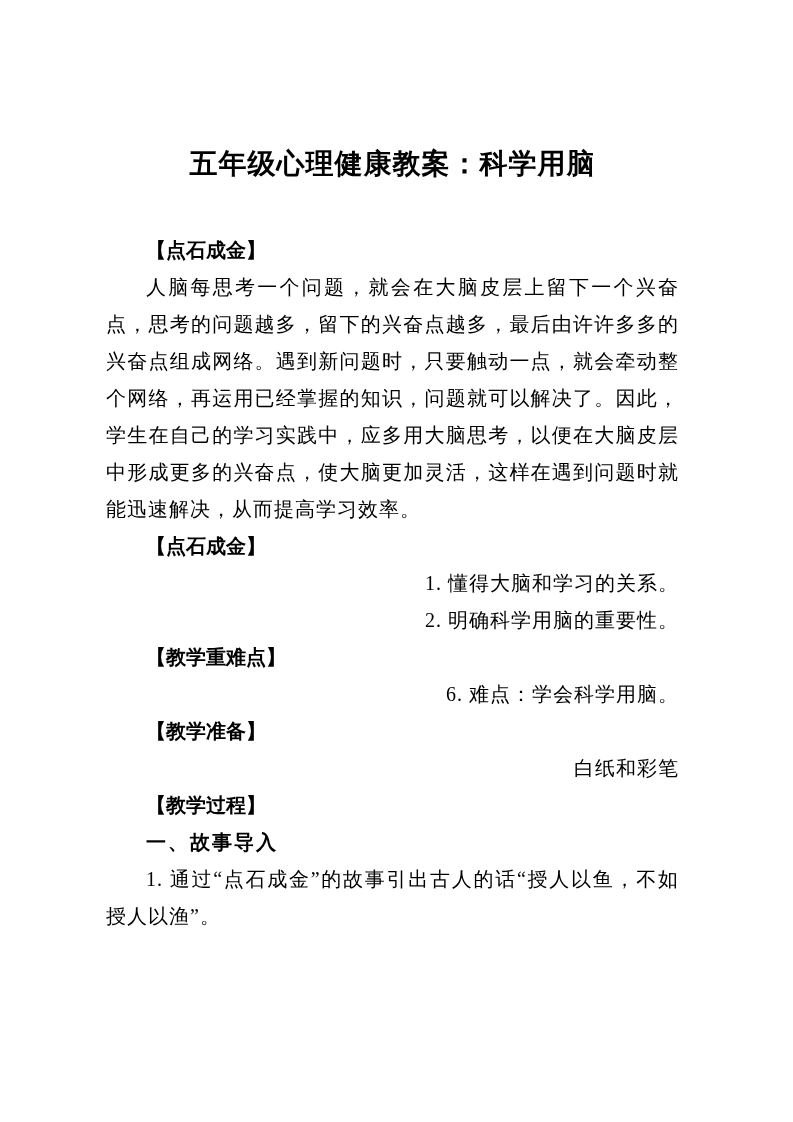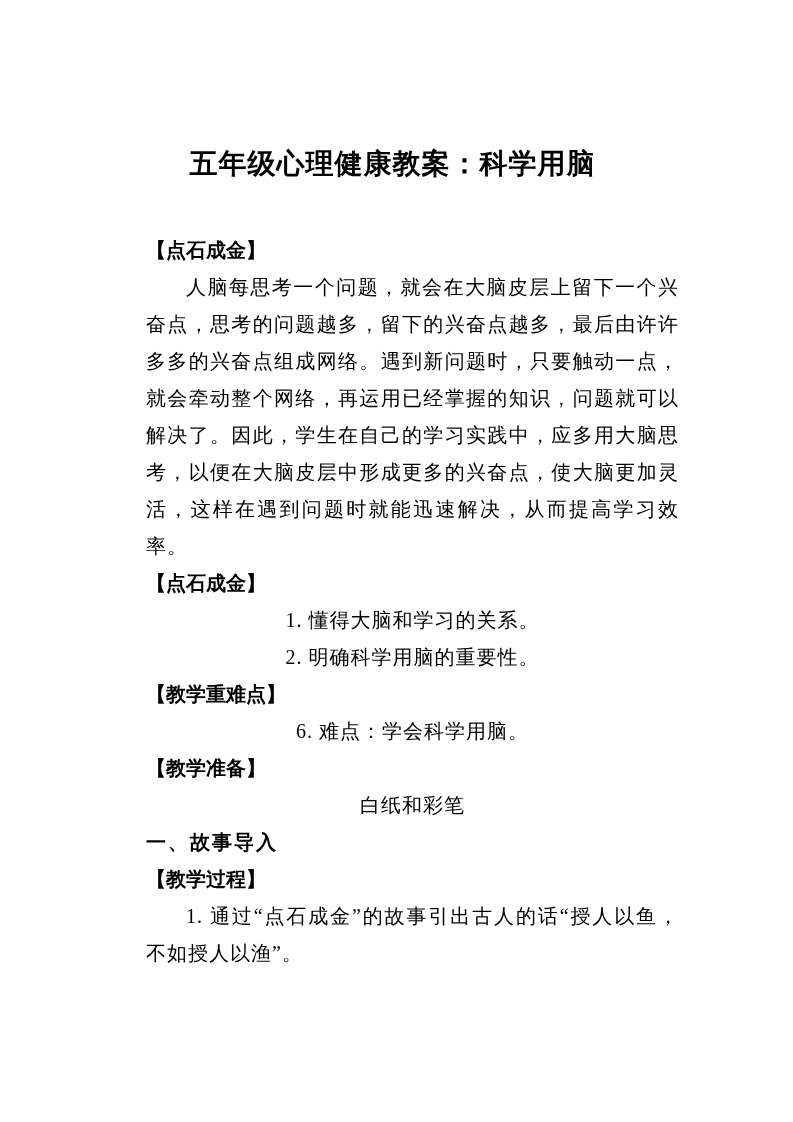--- a/index.html
+++ b/index.html
@@ -39,24 +39,23 @@
     font-weight: 700;
     letter-spacing: 0;
   }
   .sub-heading {
     font-family: "Liberation Sans", sans-serif;
     font-weight: 700;
     letter-spacing: 2px;
   }
   .para {
     text-align: justify;
-    margin-left: 40px;
   }
   .list-item, .plain-line {
-    text-align: center;
+    text-align: right;
   }
 </style>
 </head>
 <body>
 
 <div class="page">
 
   <h1 class="doc-title">五年级心理健康教案：科学用脑</h1>
 
   <div class="block section-heading">【点石成金】</div>
@@ -72,19 +71,19 @@
 
   <div class="block section-heading">【教学重难点】</div>
 
 
   <div class="block list-item">6. 难点：学会科学用脑。</div>
 
   <div class="block section-heading">【教学准备】</div>
 
   <div class="block plain-line">白纸和彩笔</div>
 
+  <div class="block section-heading">【教学过程】</div>
+
   <div class="block sub-heading">一、故事导入</div>
-
-  <div class="block section-heading">【教学过程】</div>
 
   <p class="block para">1. 通过“点石成金”的故事引出古人的话“授人以鱼，不如授人以渔”。</p>
 
 </div>
 
 </body></html>

